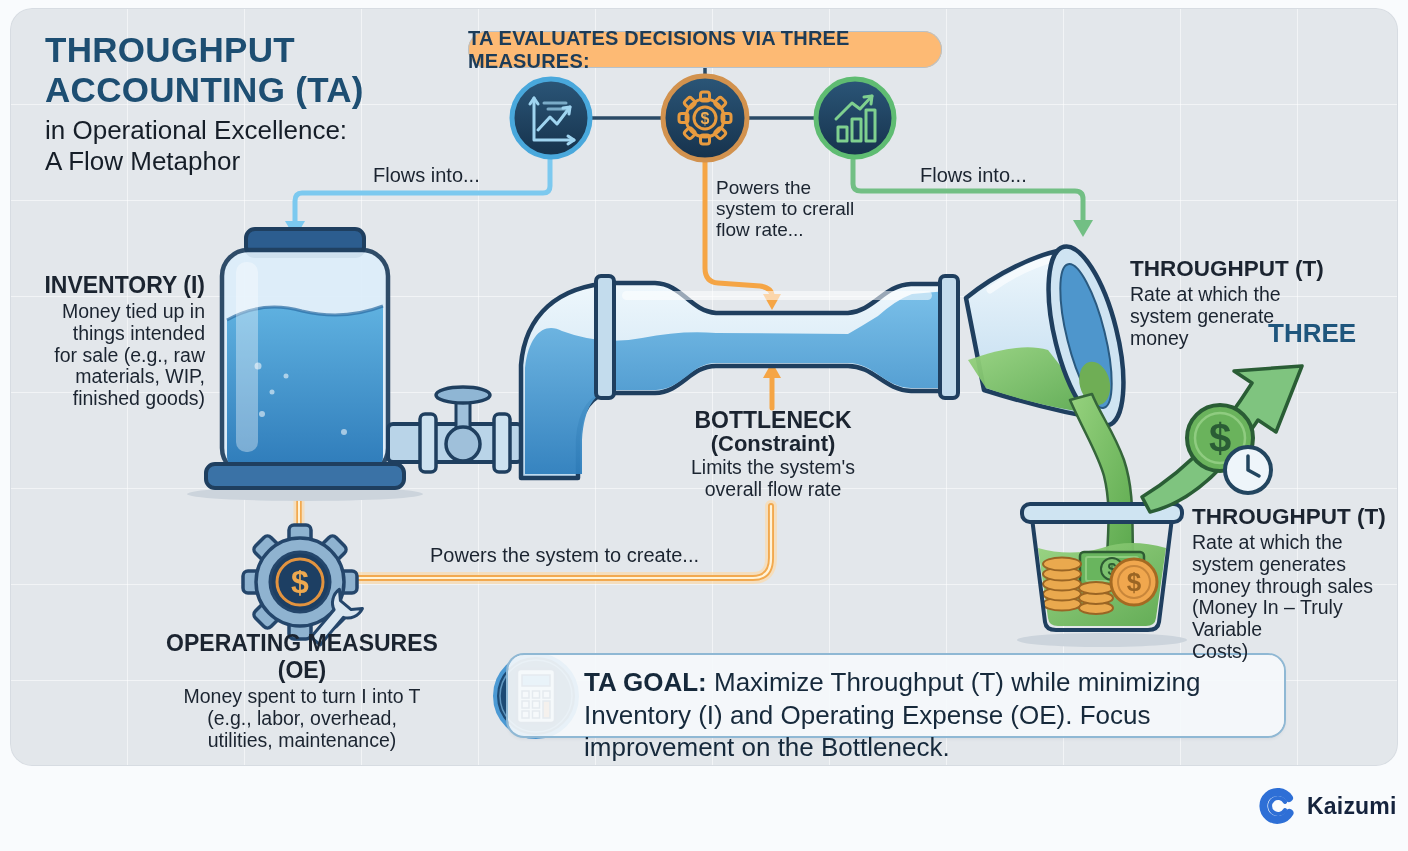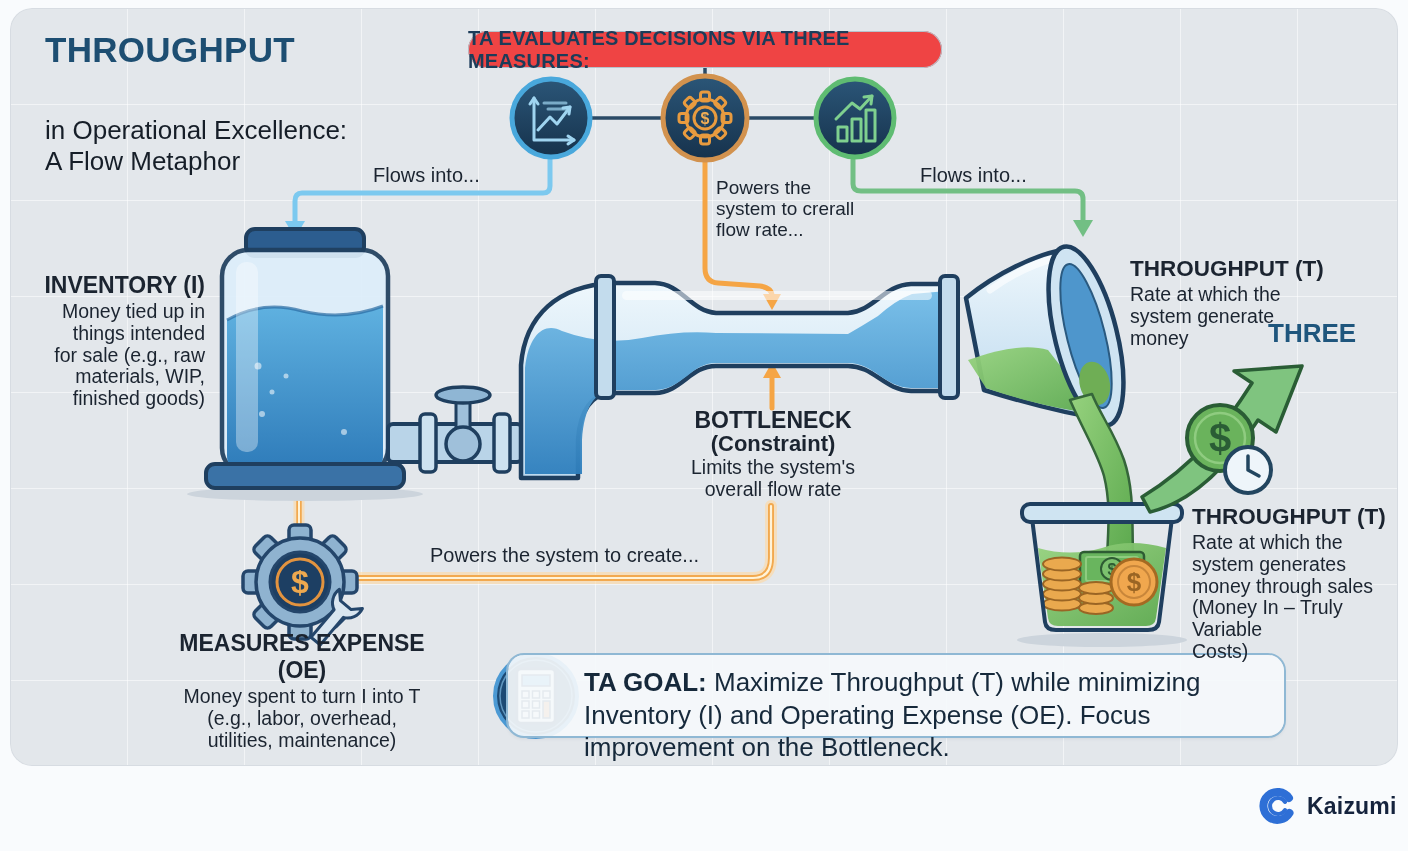--- a/index.html
+++ b/index.html
@@ -13,21 +13,21 @@
           background-size:100% 96px,117px 100%;
           box-shadow:inset 0 0 0 1px #d7dce2;}
   .footer{position:absolute;left:0;top:766px;width:1408px;height:85px;background:#f9fbfd;}
   .abs{position:absolute;}
   svg{display:block;}
   .scene{position:absolute;left:0;top:0;z-index:2;}
   .txt{position:absolute;z-index:3;color:#1b2430;}
   .pre{white-space:pre-line;}
   .title{left:45px;top:30px;font-size:35px;line-height:1.13;font-weight:800;color:#1d4e72;letter-spacing:.3px;}
   .subtitle{left:45px;top:115px;font-size:26px;line-height:1.18;color:#161e28;font-weight:500;}
-  .banner{left:468px;top:31px;width:474px;height:37px;border-radius:19px;background:#ef4444;
+  .banner{left:468px;top:31px;width:474px;height:37px;border-radius:19px;background:#fdba74;
           box-shadow:inset 0 0 0 1px #b6c2cc;display:flex;align-items:center;justify-content:center;
           font-size:20px;font-weight:800;color:#1c3c59;letter-spacing:.2px;z-index:3;}
   .flows-left{left:373px;top:164px;font-size:20px;}
   .powers-top{left:716px;top:178px;font-size:19px;line-height:1.1;}
   .flows-right{left:920px;top:164px;font-size:20px;}
   .inv{left:28px;top:272px;width:177px;text-align:right;}
   .inv .h{font-size:23px;font-weight:800;}
   .blk .d{font-size:19.5px;line-height:1.12;margin-top:2px;}
   .bott{left:653px;top:408px;width:240px;text-align:center;}
   .bott .h{font-size:23px;font-weight:800;line-height:1.05;}
@@ -305,20 +305,21 @@
           <rect x="532.5" y="701" width="7" height="7"></rect>
         <rect x="522" y="711" width="7" height="7"></rect>
           <rect x="532.5" y="711" width="7" height="7"></rect>
         <rect x="543" y="701" width="7" height="17" fill="#e8974a"></rect>
       </g>
     </g>
   </svg>
 
   <div class="txt title">
     <div>THROUGHPUT</div>
+    <div>ACCOUNTING (TA)</div>
   </div>
   <div class="txt subtitle pre">in Operational Excellence:
 A Flow Metaphor</div>
 
   <div class="banner abs">
     <span>TA EVALUATES DECISIONS VIA THREE MEASURES:</span>
   </div>
 
   <div class="txt flows-left">Flows into...</div>
   <div class="txt powers-top pre">Powers the
@@ -353,21 +354,21 @@
   <div class="txt tps blk">
     <div class="h">THROUGHPUT (T)</div>
     <div class="d pre">Rate at which the
 system generates
 money through sales
 (Money In – Truly Variable
 Costs)</div>
   </div>
 
   <div class="txt oe blk">
-    <div class="h">MEASURES EXPENSE (OE)</div>
+    <div class="h">OPERATING MEASURES (OE)</div>
     <div class="d pre">Money spent to turn I into T
 (e.g., labor, overhead,
 utilities, maintenance)</div>
   </div>
 
   <div class="txt powers-create">Powers the system to create...</div>
 
   <div class="goal abs"></div>
   <div class="txt goal-text">
     <b>TA GOAL:</b>

